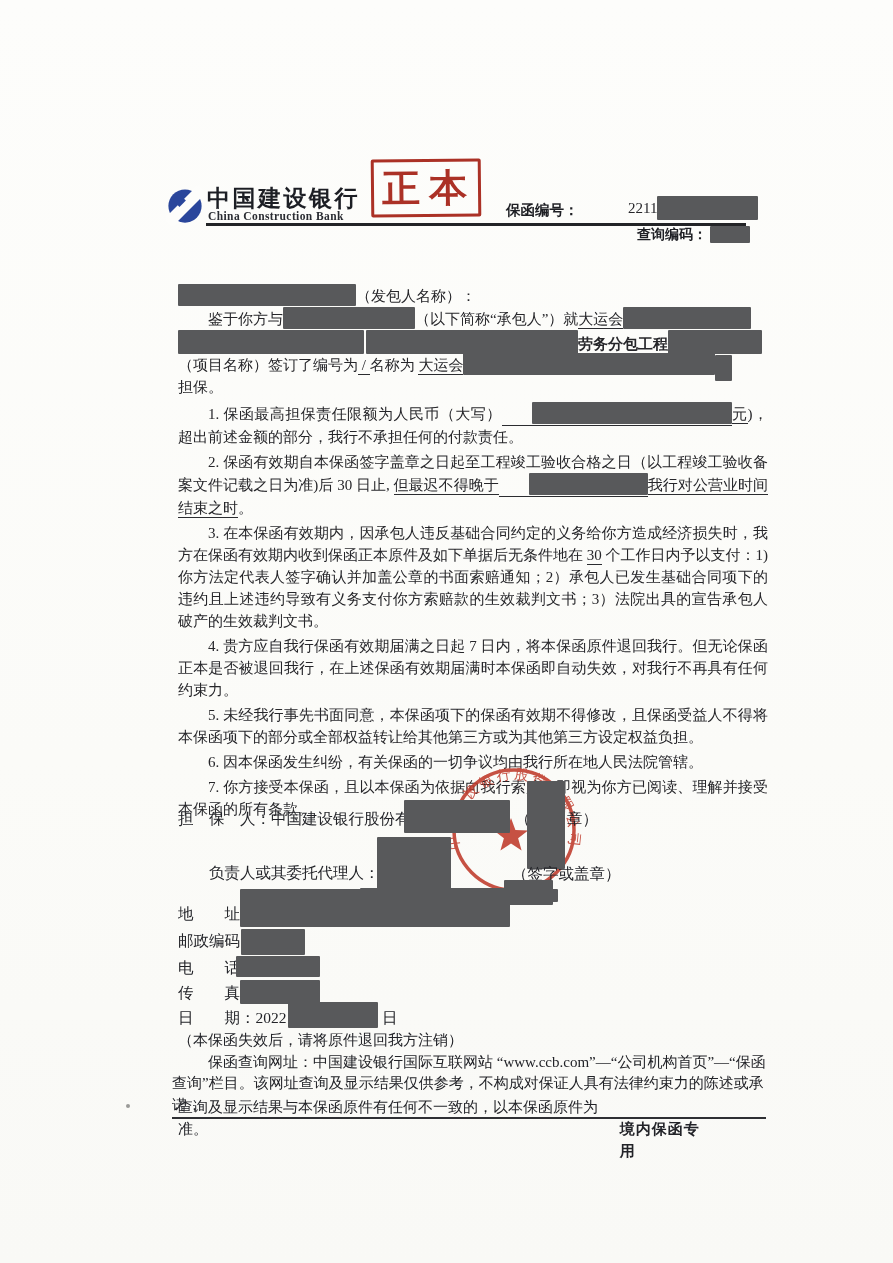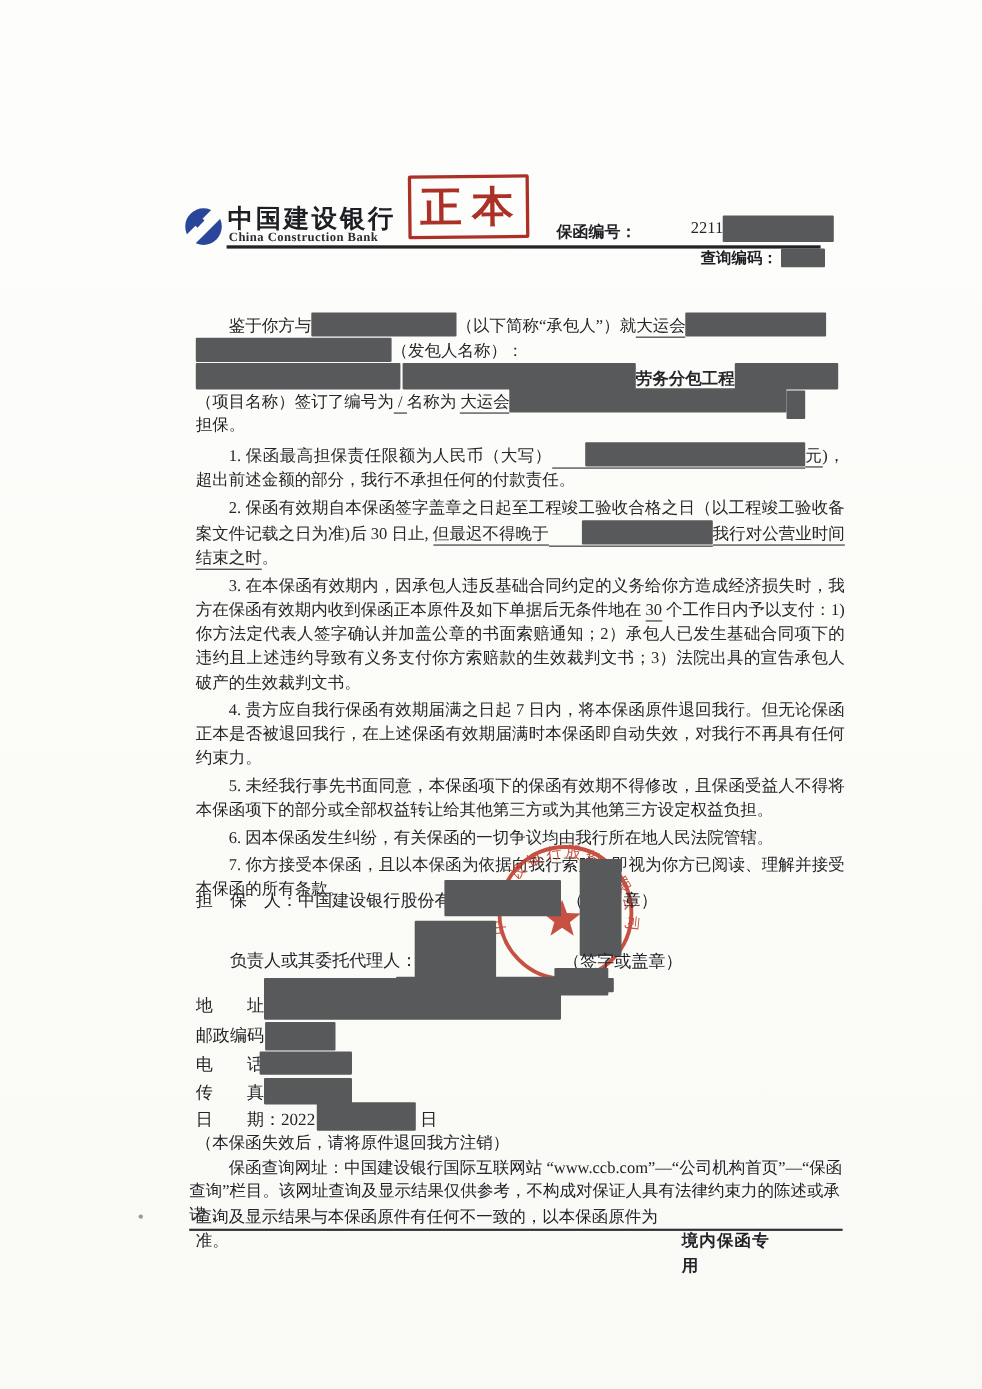--- a/index.html
+++ b/index.html
@@ -64,23 +64,23 @@
   <div class="rd-a" style="left:657px;top:196px;width:101px;height:24px;"></div>
 
   <div class="abs hline" style="left:206px;top:223px;width:540px;"></div>
 
   <div class="abs lbl-b" style="left:637px;top:226px;font-size:14px;">查询编码：</div>
   <div class="rd-a" style="left:710px;top:226px;width:40px;height:17px;"></div>
 
 
   <div class="abs body-flow" style="left:178px;top:284px;width:590px;">
 
+    <div class="oline"><span class="rd" style="width:178px;"></span><span>（发包人名称）：</span></div>
+
     <div class="oline" style="padding-left:30px;"><span>鉴于你方与</span><span class="rd" style="width:132px;"></span><span>（以下简称“承包人”）就</span><span class="u">大运会</span><span class="rd" style="width:128px;"></span></div>
-
-    <div class="oline"><span class="rd" style="width:178px;"></span><span>（发包人名称）：</span></div>
 
     <div class="oline"><span class="rd" style="width:186px;height:24px;"></span><span class="rd" style="width:212px;height:24px;margin-left:2px;"></span><span class="u bold">劳务分包工程</span><span class="rd" style="width:94px;height:24px;"></span></div>
 
     <div class="oline"><span>（项目名称）签订了编号为</span><span class="u"> / </span><span>名称为 </span><span class="u">大运会</span><span class="rd" style="width:252px;"></span><span class="rd" style="width:17px;height:26px;vertical-align:-11px;"></span></div>
 
 
     <div class="oline">担保。</div>
 
     <p class="clause"><span>1. 保函最高担保责任限额为人民币（大写）</span><span class="ubox"><span class="rd" style="width:200px;"></span></span><span class="u">元</span><span>)，超出前述金额的部分，我行不承担任何的付款责任。</span></p>
 

